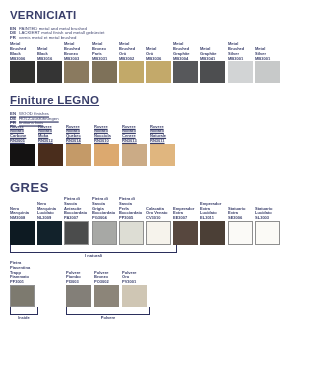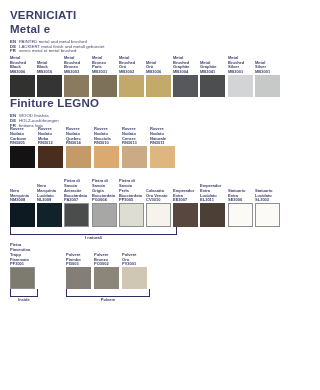--- a/index.html
+++ b/index.html
@@ -90,21 +90,20 @@
   .spacer{flex:0 0 auto;}
 </style>
 </head>
 <body>
 
 <div class="page">
 
   <div style="padding-top:9px;">
     <div class="sec-title big">
       <div>VERNICIATI</div>
-      <div>Metal e</div>
     </div>
 
     <div class="langs">
       <div class="lang-row">
         <span class="lang-code">EN</span>
         <span class="lang-txt">PAINTED metal and metal brushed</span>
       </div>
       <div class="lang-row">
         <span class="lang-code">DE</span>
         <span class="lang-txt">LACKIERT metal finish und metall gebürstet</span>
@@ -198,21 +197,21 @@
           <div class="lbl-box">
             <div class="lbl">Metal</div>
             <div class="lbl">Silver</div>
             <div class="code">MB3001</div>
           </div>
           <div class="sw metal-sw" style="background: rgb(199, 201, 201);"></div>
         </div>
       </div>
   </div>
 
-  <div style="margin-top:0;">
+  <div style="margin-top:11px;text-decoration:underline;">
     <div class="sec-title big">
       <div>Finiture LEGNO</div>
     </div>
 
     <div class="langs">
       <div class="lang-row">
         <span class="lang-code">EN</span>
         <span class="lang-txt">WOOD finishes</span>
       </div>
       <div class="lang-row">
@@ -277,20 +276,21 @@
             <div class="lbl">Nodato</div>
             <div class="lbl">Naturale</div>
             <div class="code">RN3011</div>
           </div>
           <div class="sw wood-sw" style="background: rgb(224, 182, 127);"></div>
         </div>
       </div>
   </div>
 
   <div style="margin-top:14px;">
+    <div class="sec-title gres">GRES</div>
 
     <div class="row" id="row-gres" style="margin-top:5px;">
         <div class="cell gres-cell">
           <div class="lbl-box">
             <div class="lbl">Nero</div>
             <div class="lbl">Marquinia</div>
             <div class="code">NM3008</div>
           </div>
           <div class="sw gres-sw" style="background: rgb(13, 26, 34);"></div>
         </div>

